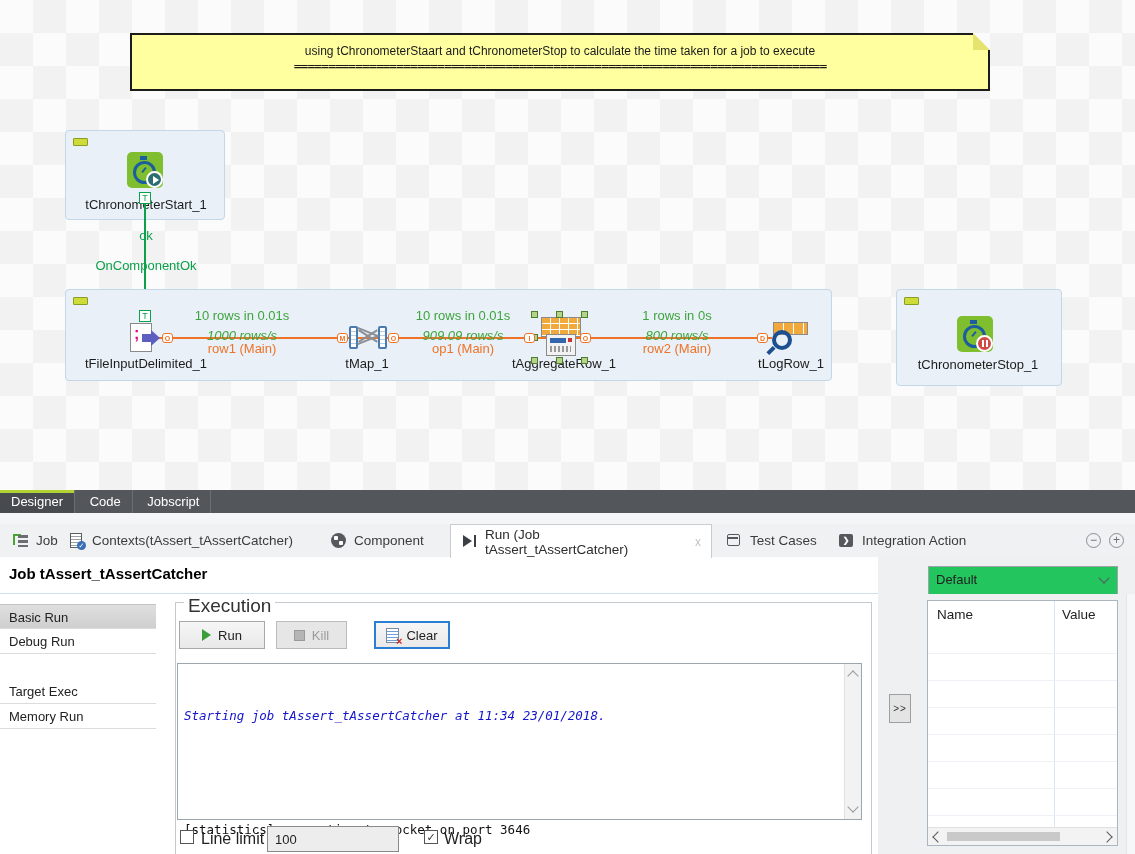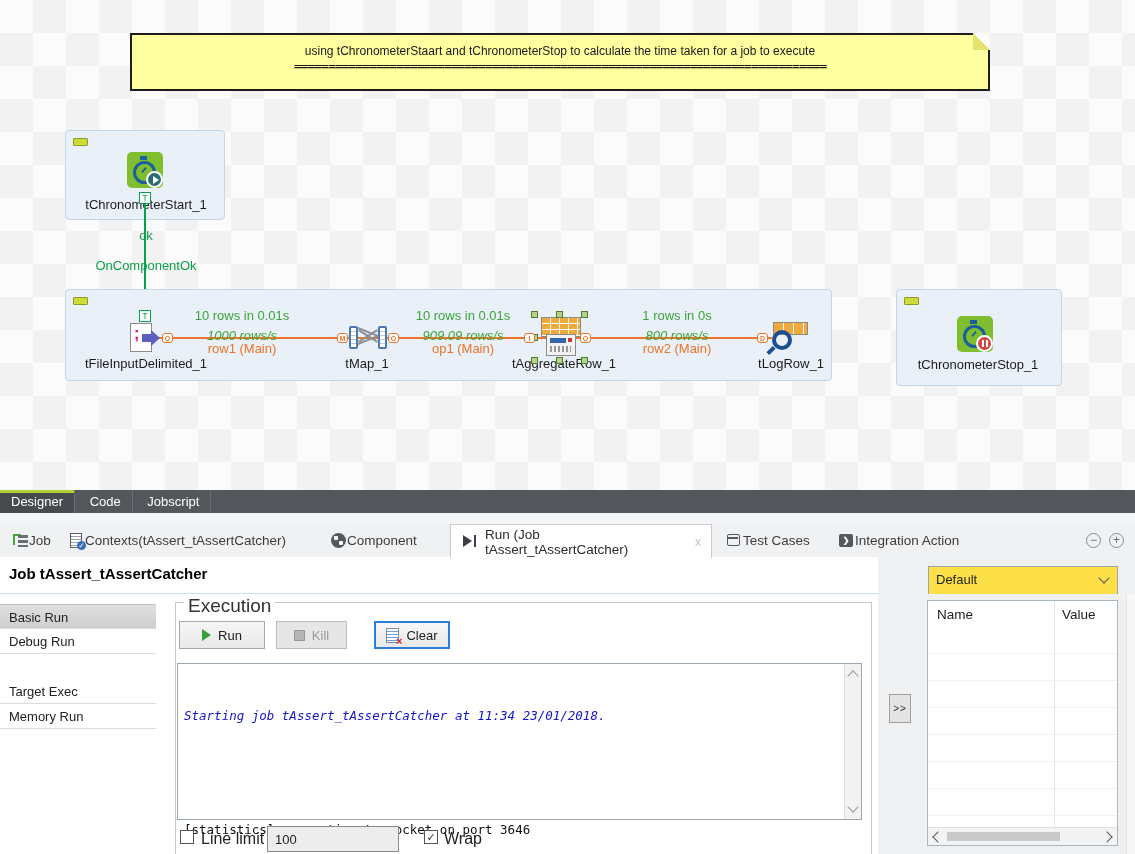--- a/index.html
+++ b/index.html
@@ -73,21 +73,21 @@
 
   
   .dtab-bar{position:absolute;left:0;top:490px;width:1135px;height:23px;background:#53565b;}
   .dtab{display:inline-block;height:23px;line-height:23px;padding:0 11px;color:#fff;font-size:13px;border-right:1px solid #6b6e73;box-sizing:border-box;vertical-align:top;}
   .dtab.active{background:#474a4e;box-shadow:inset 0 3px 0 #b2d233;}
 
   .strip{position:absolute;left:0;top:513px;width:1135px;height:11px;background:#f4f5f6;}
 
   
   .ptab-row{position:absolute;left:0;top:524px;width:1135px;height:33px;background:#eff1f3;border-bottom:1px solid #cfd2d6;box-sizing:content-box;}
-  .ptab{position:absolute;top:0;height:33px;display:flex;align-items:center;color:#3c3c3c;font-size:13.5px;white-space:nowrap;}
+  .ptab{position:absolute;top:0;height:33px;display:flex;align-items:center;gap:7px;color:#3c3c3c;font-size:13.5px;white-space:nowrap;}
   .ptab-active{position:absolute;top:0;height:34px;background:#fff;border:1px solid #c9cdd1;border-bottom:none;display:flex;align-items:center;gap:7px;padding:0 10px;box-sizing:border-box;z-index:2;font-size:13.5px;color:#2c2c2c;}
   .ptab-close{color:#c0c4c8;font-size:12px;margin-left:6px;}
   .pi{display:inline-block;position:relative;width:17px;height:17px;flex:0 0 auto;}
   
   .i-job-bars{position:absolute;right:1px;top:3px;width:10px;height:12px;
     background-image:repeating-linear-gradient(to bottom,#6a6e73 0 3px,transparent 3px 5px);}
   .i-job-arrow{position:absolute;left:1px;top:2px;width:6px;height:9px;border-left:2px solid #4aa432;border-top:2px solid #4aa432;}
   
   .i-doc{position:absolute;left:2px;top:1px;width:10px;height:13px;border:1px solid #5a5e63;background:#fff;
     background-image:repeating-linear-gradient(to bottom,transparent 0 2px,#9aa0a6 2px 3px);}
@@ -102,21 +102,21 @@
   .i-win{position:absolute;left:1px;top:2px;width:13px;height:12px;border:1.5px solid #55595e;border-radius:2px;box-sizing:border-box;}
   .i-win::before{content:'';position:absolute;left:0;top:2px;width:10px;height:1.5px;background:#55595e;}
   
   .i-int{position:absolute;left:1px;top:2px;width:14px;height:13px;background:#55595e;border-radius:2px;color:#fff;font-size:8px;line-height:13px;text-align:center;font-weight:bold;}
   .circle-btn{position:absolute;width:15px;height:15px;border:1.2px solid #8a8e92;border-radius:50%;color:#6a6e72;font-size:12px;line-height:13px;text-align:center;box-sizing:border-box;background:transparent;}
 
   
   .title-area{position:absolute;left:0;top:557px;width:878px;height:37px;background:#fff;border-bottom:1px solid #cfe0ee;box-sizing:border-box;}
   .job-title{position:absolute;left:9px;top:8px;font-size:15px;font-weight:bold;color:#000;}
   .right-top{position:absolute;left:878px;top:557px;width:257px;height:37px;background:#eff0f2;}
-  .combo{position:absolute;left:928px;top:566px;width:190px;height:30px;background:#fde047;border:1px solid #9fa3a7;box-sizing:border-box;}
+  .combo{position:absolute;left:928px;top:566px;width:190px;height:30px;background:#22c55e;border:1px solid #9fa3a7;box-sizing:border-box;}
   .combo-text{position:absolute;left:7px;top:5px;font-size:13px;color:#222;}
   .chev{position:absolute;width:7px;height:7px;border-right:1.6px solid #55595e;border-bottom:1.6px solid #55595e;transform:rotate(45deg);}
 
   
   .main-left{position:absolute;left:0;top:594px;width:878px;height:260px;background:#fff;}
   .main-right{position:absolute;left:878px;top:594px;width:257px;height:260px;background:#eff0f2;}
   .side-item{position:absolute;left:0;width:156px;height:25px;line-height:25px;padding-left:9px;font-size:13px;color:#222;border-bottom:1px solid #dcdcdc;box-sizing:border-box;background:#fff;}
   .side-item.sel{background:linear-gradient(#dfdfdf,#cfcfcf);font-weight:normal;border-top:1px solid #c2c2c2;}
   .exec-group{position:absolute;left:175px;top:602px;width:697px;height:252px;border:1px solid #c3c9cf;border-bottom:none;box-sizing:border-box;}
   .exec-legend{position:absolute;left:184px;top:595px;background:#fff;padding:0 4px;font-size:19px;color:#333;z-index:2;}

